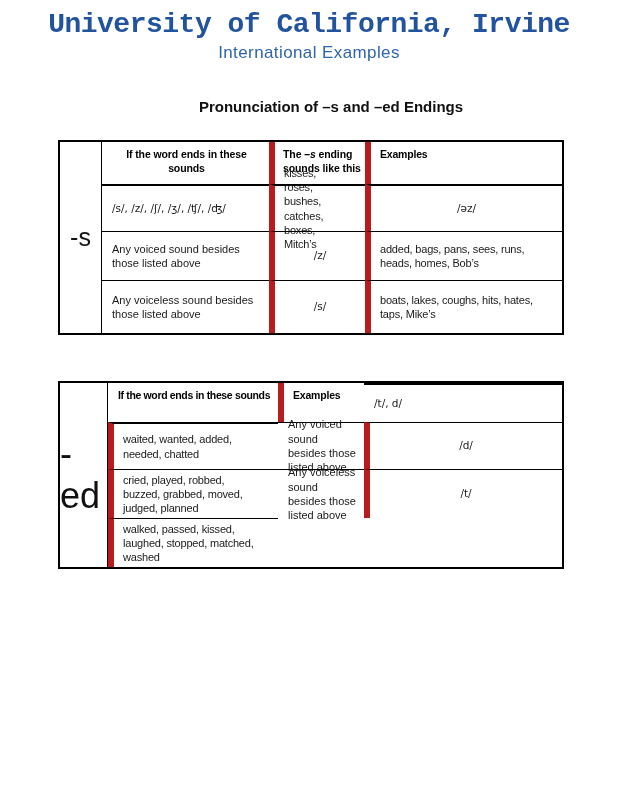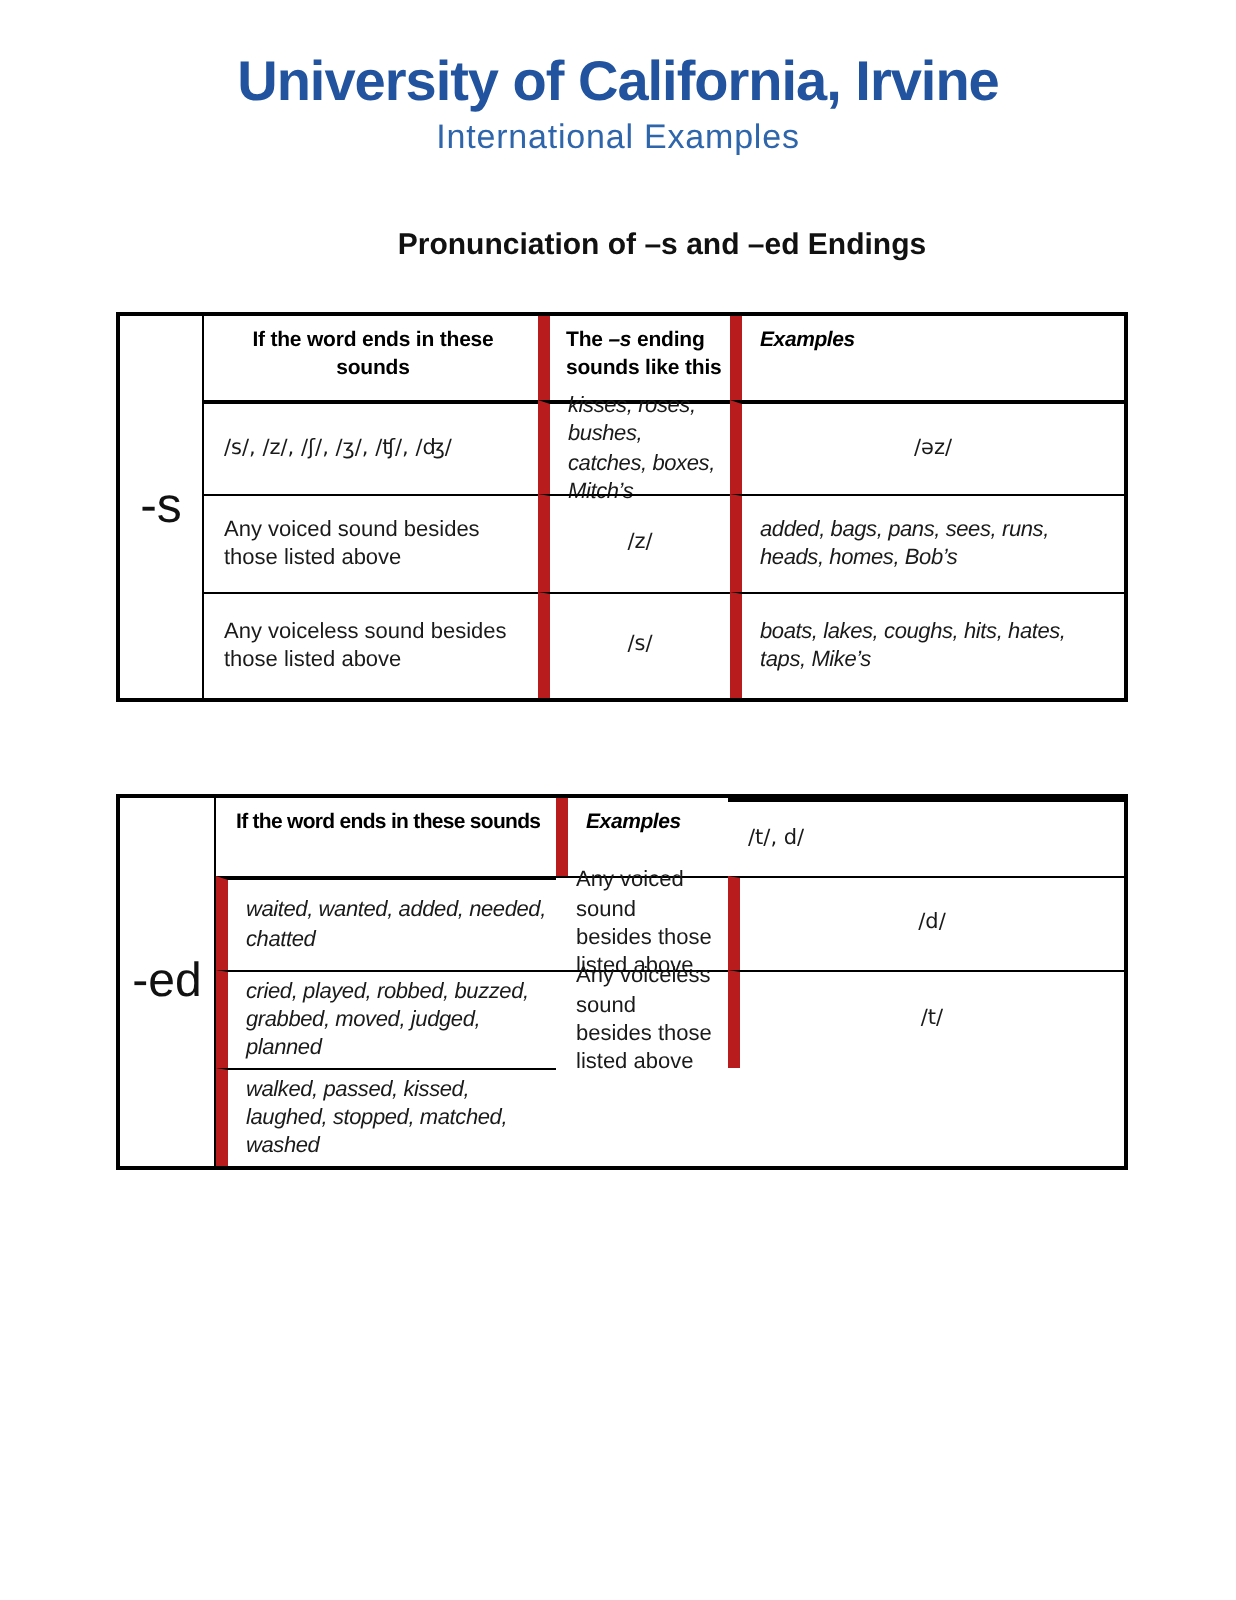--- a/index.html
+++ b/index.html
@@ -8,25 +8,26 @@
     background: #ffffff;
     font-family: "Liberation Sans", "DejaVu Sans", sans-serif;
     color: #1a1a1a;
     overflow: hidden;
   }
   .page { width: 618px; height: 800px; position: relative; }
 
   
   .uni-name {
     text-align: center;
-    margin: 0; padding-top: 24px;
+    margin: 0; padding-top: 8px;
     font-size: 28px; font-weight: bold;
     letter-spacing: -0.5px;
     color: #21539e;
     line-height: 34px;
+    font-family: Liberation Mono, monospace;
   }
   .prog-name {
     text-align: center;
     font-size: 17px;
     letter-spacing: 0.4px;
     color: #2f66ab;
     line-height: 21px;
   }
 
   
@@ -48,21 +49,21 @@
   }
   .table-s  { margin-top: 24px; }
   .table-ed { margin-top: 46px; }
 
   .label-cell {
     border-right: 1px solid #000;
     display: flex; align-items: center; justify-content: center;
     color: #111;
   }
   .table-s  .label-cell { width: 41px; font-size: 25px; }
-  .table-ed .label-cell { width: 47px; font-size: 24px; }
+  .table-ed .label-cell { width: 47px; font-size: 36px; }
 
   .grid { flex: 1; display: grid; }
   .table-s  .grid { grid-template-columns: 167px 96px 1fr; grid-template-rows: 42px 47px 49px 53px; }
   .table-ed .grid { grid-template-columns: 170px 86px 1fr; grid-template-rows: 39px 47px 49px 49px; }
 
   .cell {
     border-left: 6px solid #b91c1c;
     border-top: 1px solid #000;
     display: flex; align-items: center;
     padding: 4px 8px 4px 10px;
@@ -82,21 +83,21 @@
     letter-spacing: -0.1px;
     color: #000;
   }
   .table-ed .cell.h.c1 { white-space: nowrap; letter-spacing: -0.35px; padding-right: 2px; }
 
   .cell.c2 { justify-content: center; text-align: center; padding-left: 4px; padding-right: 4px; }
   .cell.h.c2 { justify-content: flex-start; text-align: left; padding-left: 8px; }
 
   .ipa { font-family: "DejaVu Sans", sans-serif; font-size: 10.5px; }
 
-  .cell.c3 { letter-spacing: -0.2px; padding-left: 9px; padding-right: 4px; font-style: italic; }
+  .cell.c3 { letter-spacing: -0.2px; padding-left: 9px; padding-right: 18px; }
 </style>
 </head>
 <body>
 
 <div class="page">
 
   <header>
     <div class="uni-name">University of California, Irvine</div>
     <div class="prog-name">International Examples</div>
   </header>

